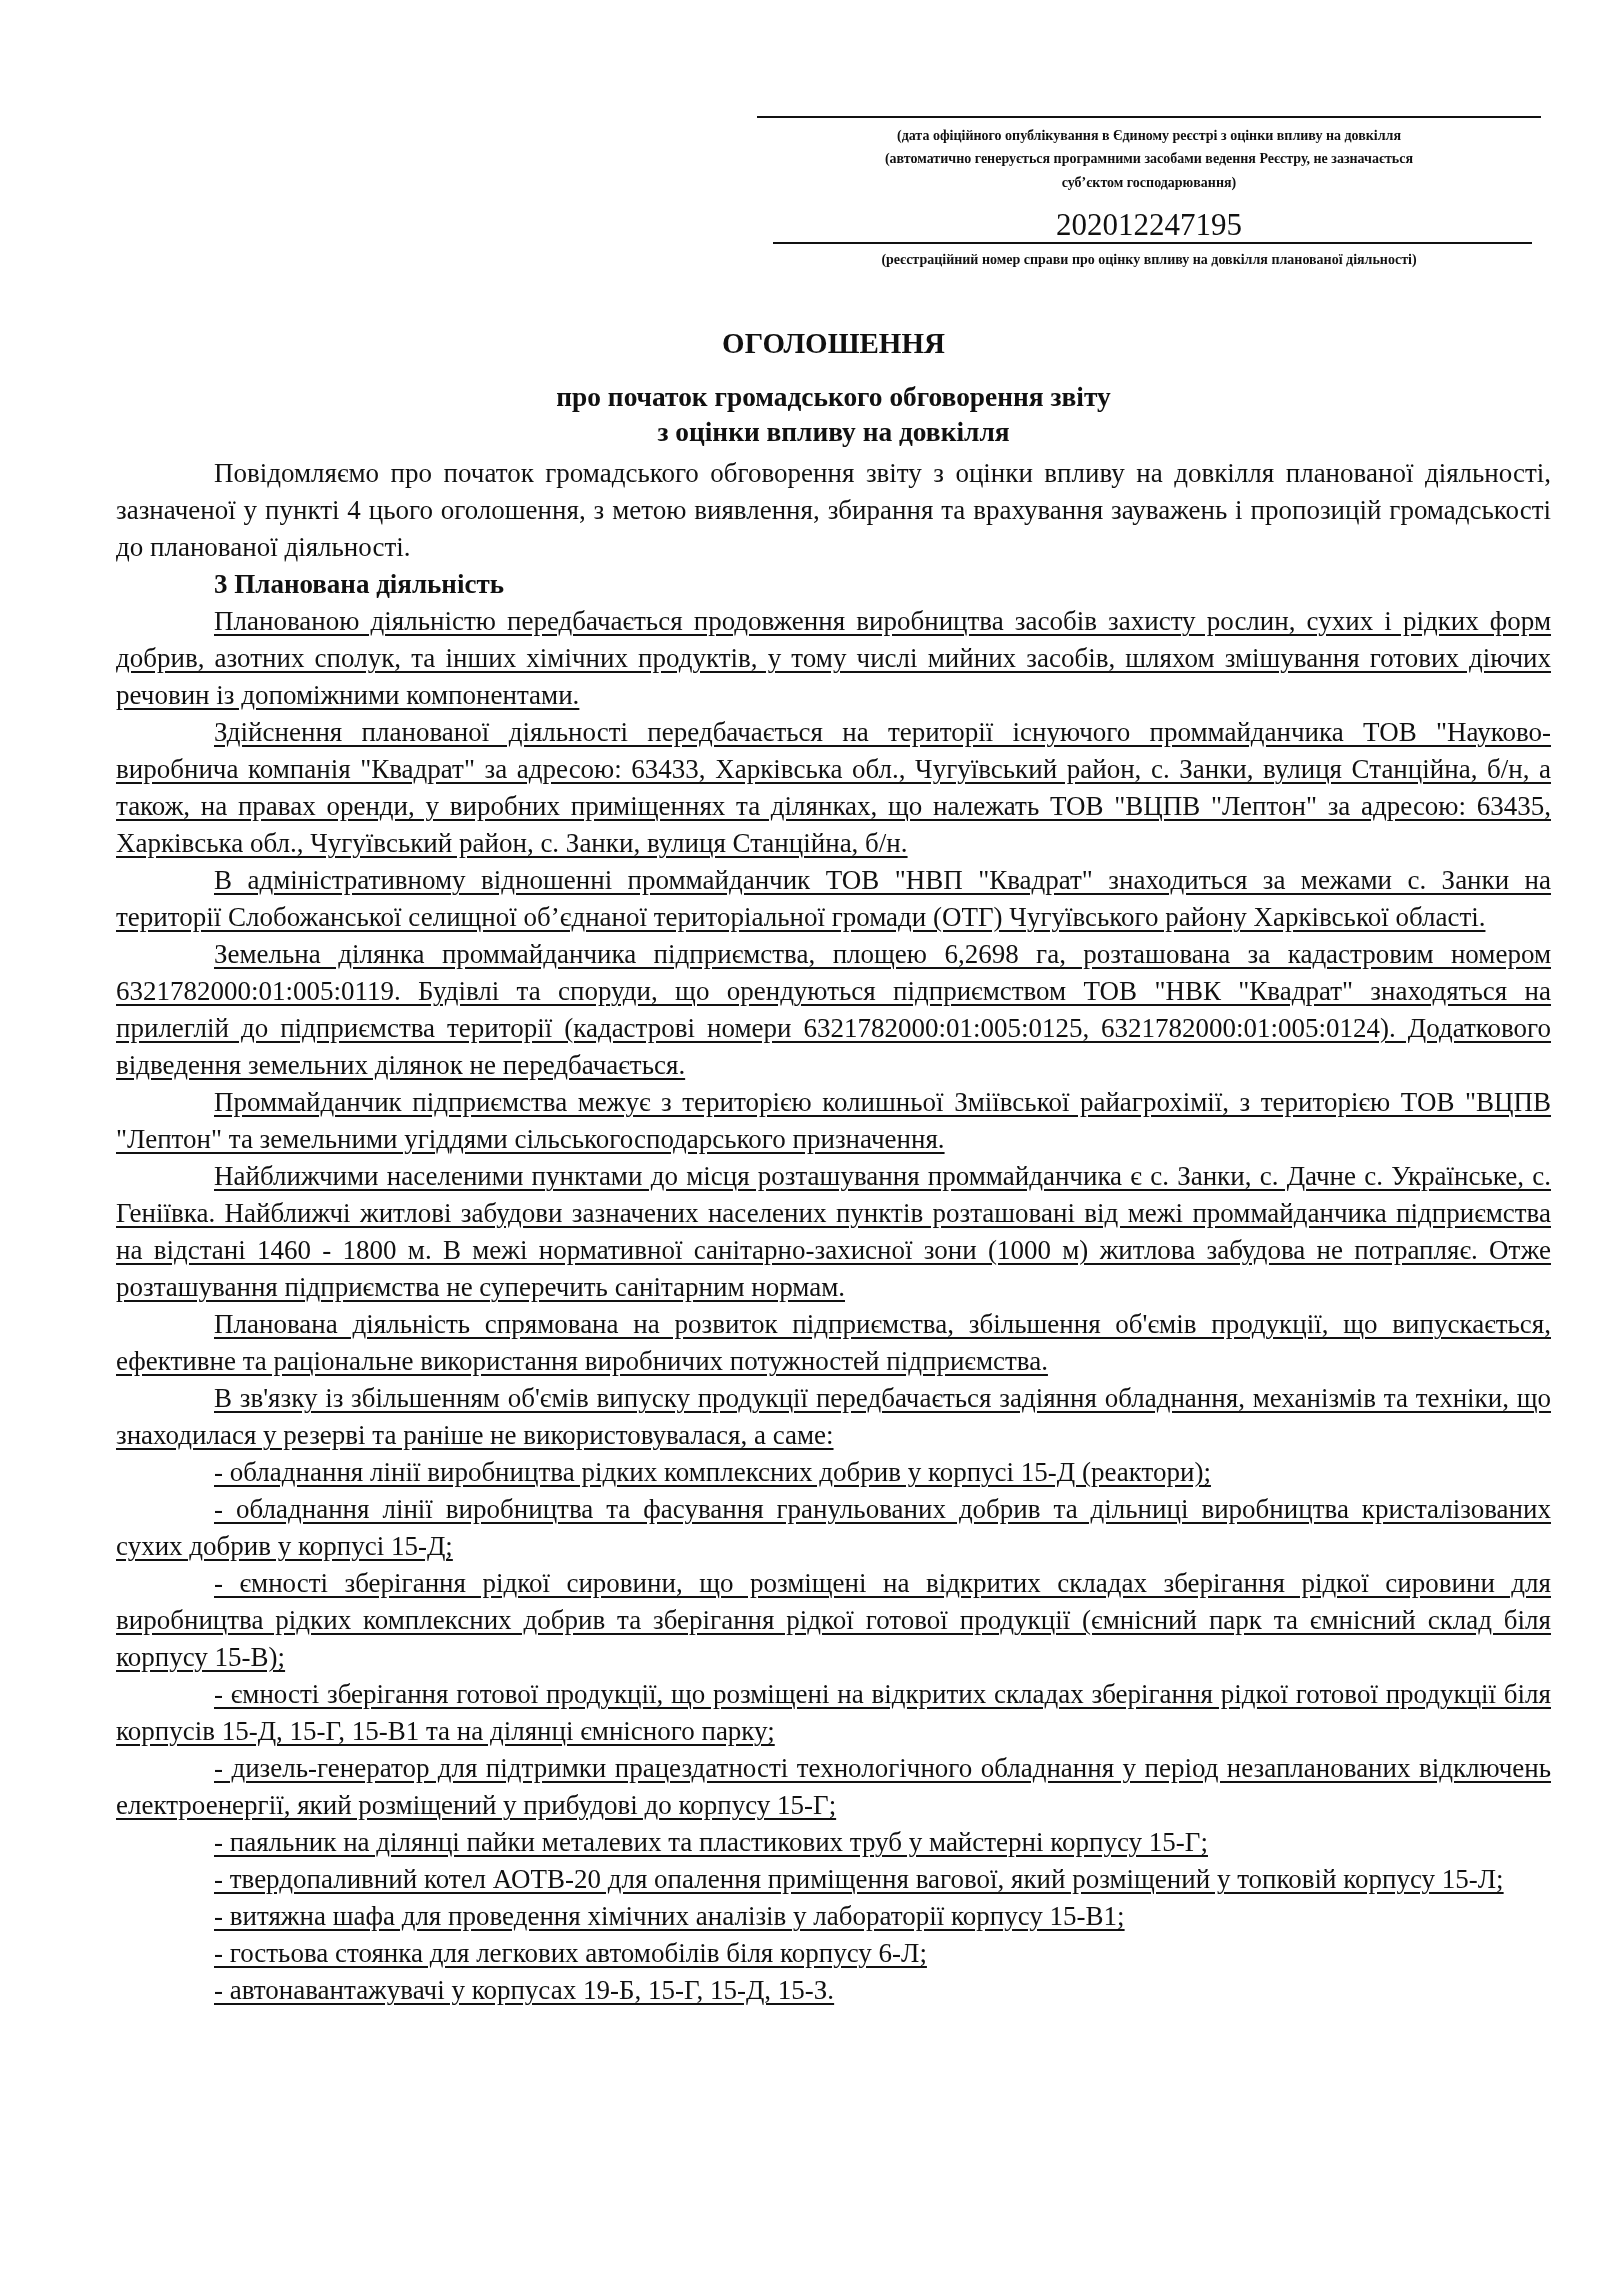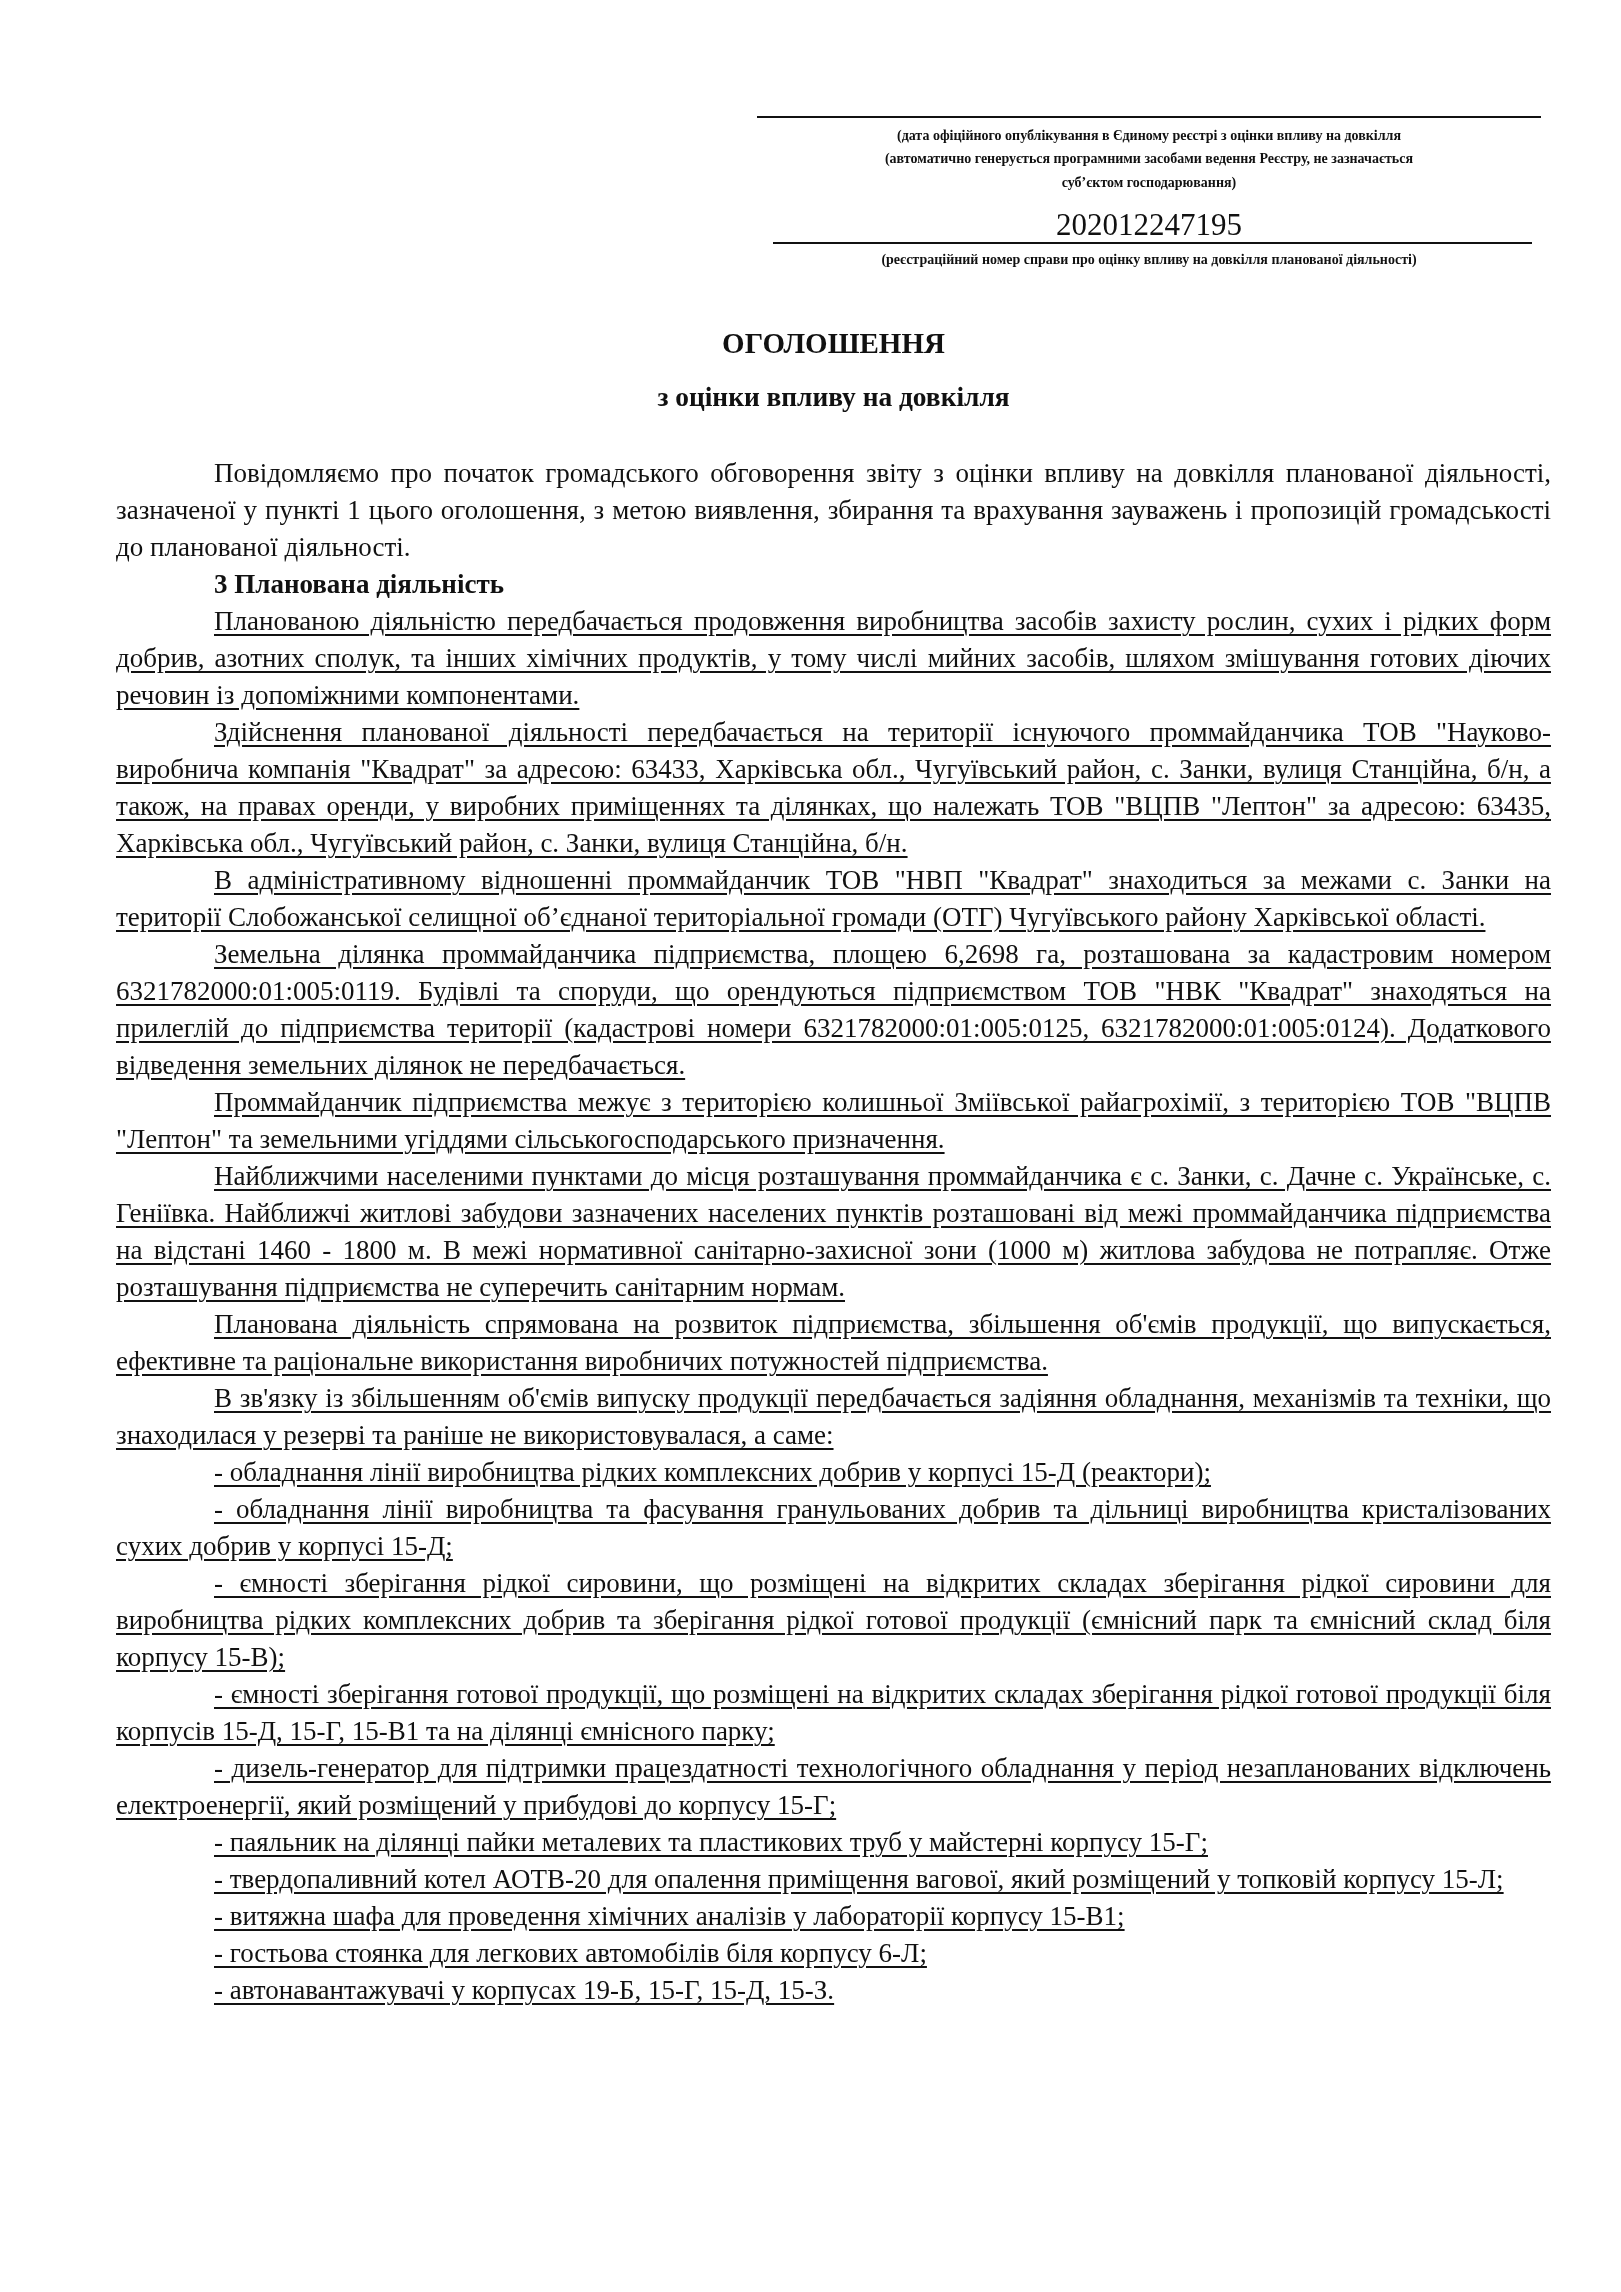--- a/index.html
+++ b/index.html
@@ -35,25 +35,26 @@
 </div>
 
 <div class="regnum-block">
   <div class="regnum">202012247195</div>
   <div class="hr-reg"></div>
   <div class="note">(реєстраційний номер справи про оцінку впливу на довкілля планованої діяльності)</div>
 </div>
 
 <div class="title-block">
   <div class="title">ОГОЛОШЕННЯ</div>
+  <div class="subtitle">про початок громадського обговорення звіту</div>
   <div class="subtitle">з оцінки впливу на довкілля</div>
 </div>
 
 <div class="body">
-  <p>Повідомляємо про початок громадського обговорення звіту з оцінки впливу на довкілля планованої діяльності, зазначеної у пункті 1 цього оголошення, з метою виявлення, збирання та врахування зауважень і пропозицій громадськості до планованої діяльності.</p>
+  <p>Повідомляємо про початок громадського обговорення звіту з оцінки впливу на довкілля планованої діяльності, зазначеної у пункті 4 цього оголошення, з метою виявлення, збирання та врахування зауважень і пропозицій громадськості до планованої діяльності.</p>
   <div class="section">3 Планована діяльність</div>
   <p class="u">Планованою діяльністю передбачається продовження виробництва засобів захисту рослин, сухих і рідких форм добрив, азотних сполук, та інших хімічних продуктів, у тому числі мийних засобів, шляхом змішування готових діючих речовин із допоміжними компонентами.</p>
   <p class="u">Здійснення планованої діяльності передбачається на території існуючого проммайданчика ТОВ "Науково-виробнича компанія "Квадрат" за адресою: 63433, Харківська обл., Чугуївський район, с. Занки, вулиця Станційна, б/н, а також, на правах оренди, у виробних приміщеннях та ділянках, що належать  ТОВ "ВЦПВ "Лептон" за адресою: 63435, Харківська обл., Чугуївський район, с. Занки, вулиця Станційна, б/н.</p>
   <p class="u">В адміністративному відношенні проммайданчик ТОВ "НВП "Квадрат" знаходиться за межами с. Занки на території Слобожанської селищної об’єднаної територіальної громади (ОТГ) Чугуївського району Харківської області.</p>
   <p class="u">Земельна ділянка проммайданчика підприємства, площею 6,2698 га, розташована за кадастровим номером 6321782000:01:005:0119. Будівлі та споруди, що орендуються підприємством ТОВ "НВК "Квадрат" знаходяться на прилеглій до підприємства території (кадастрові номери 6321782000:01:005:0125, 6321782000:01:005:0124). Додаткового відведення земельних ділянок не передбачається.</p>
   <p class="u">Проммайданчик підприємства межує з територією колишньої Зміївської райагрохімії, з територією ТОВ "ВЦПВ "Лептон" та земельними угіддями сільськогосподарського призначення.</p>
   <p class="u">Найближчими населеними пунктами до місця розташування проммайданчика є с. Занки, с. Дачне с. Українське, с. Геніївка. Найближчі житлові забудови зазначених населених пунктів розташовані від межі проммайданчика підприємства на відстані 1460 - 1800 м. В межі нормативної санітарно-захисної зони (1000 м) житлова забудова не потрапляє. Отже розташування підприємства не суперечить санітарним нормам.</p>
   <p class="u">Планована діяльність спрямована на розвиток підприємства, збільшення об'ємів продукції, що випускається, ефективне та раціональне використання виробничих потужностей підприємства.</p>
   <p class="u">В зв'язку із збільшенням об'ємів випуску продукції передбачається задіяння обладнання, механізмів та техніки, що знаходилася у резерві та раніше не використовувалася, а саме:</p>
   <p class="u">- обладнання лінії виробництва рідких комплексних добрив у корпусі 15-Д (реактори);</p>

